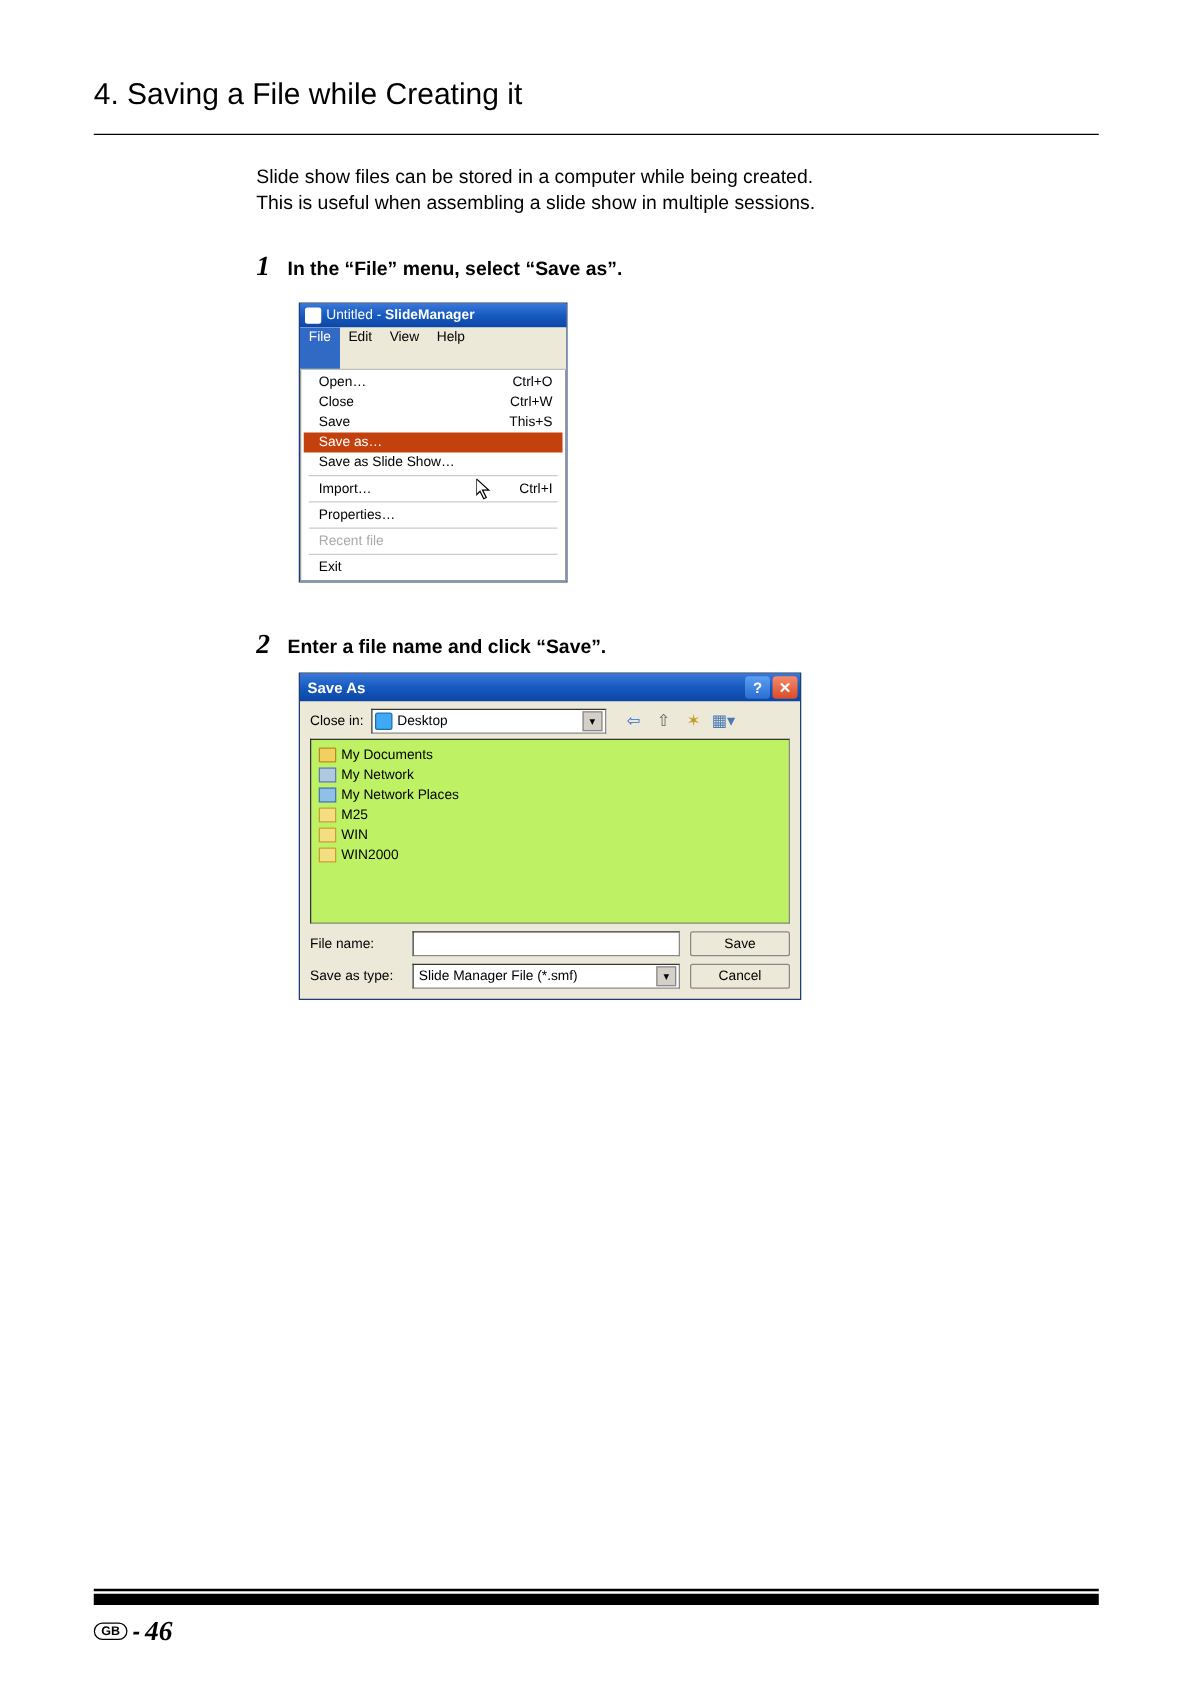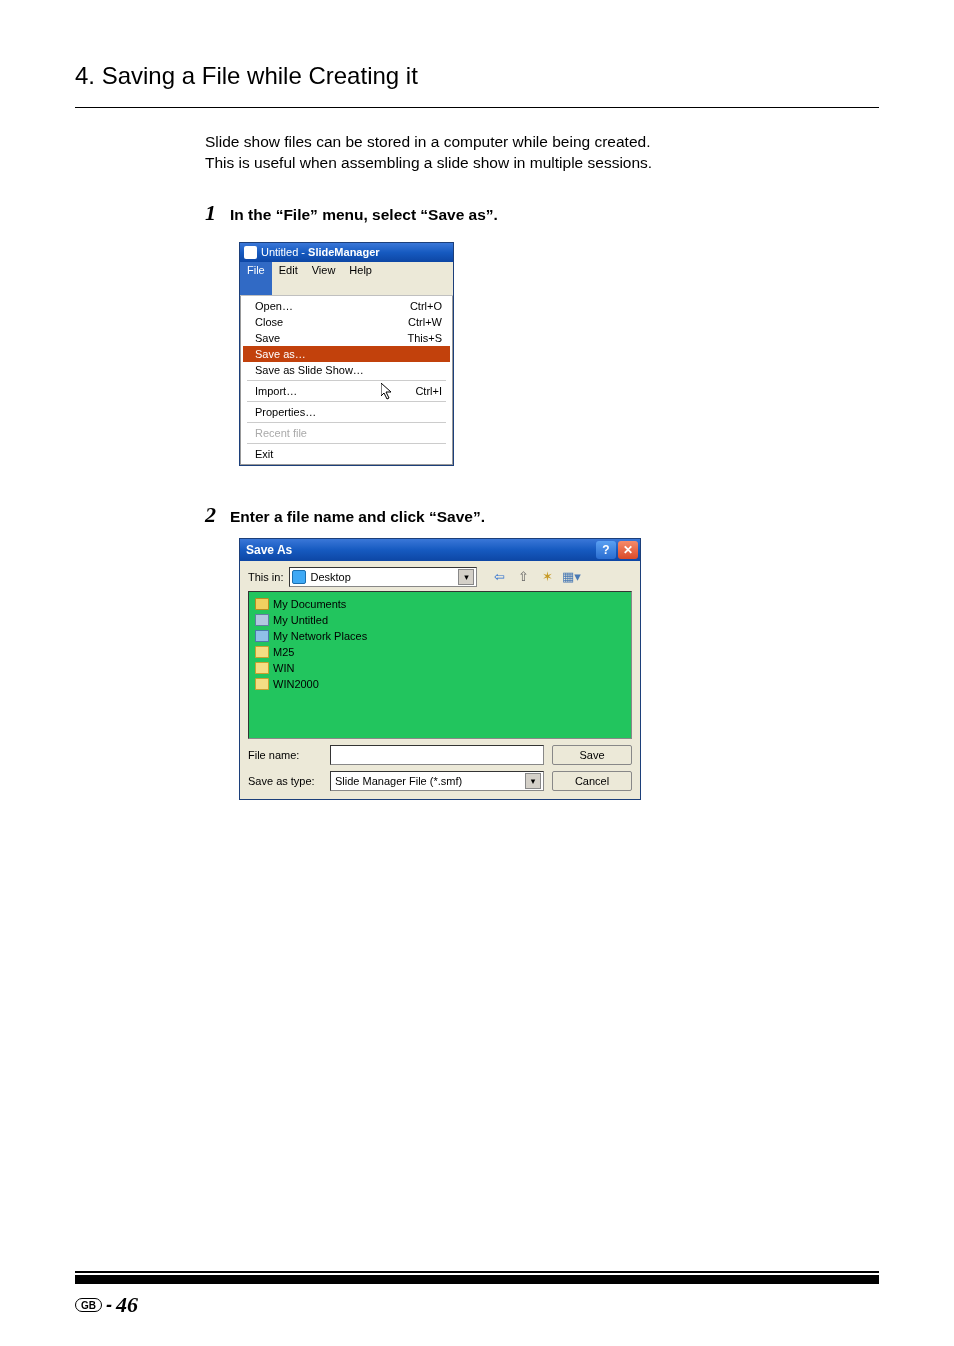--- a/index.html
+++ b/index.html
@@ -186,21 +186,21 @@
   .toolbar-icons { display:flex; gap:4px; margin-left:6px; }
   .ticon {
     width:20px;height:20px;
     display:flex;align-items:center;justify-content:center;
     font-size:13px; color:#666;
   }
   .ticon.back { color:#2a6dd0; }
   .ticon.newf { color:#c79b28; }
   .ticon.views { color:#4a7ab5; }
   .win2-listbox {
-    background:#22c55e;
+    background:#bef264;
     border:1px inset #888;
     height:148px;
     padding:4px 6px;
     margin-bottom:6px;
   }
   .fs-item {
     display:flex; align-items:center; gap:4px;
     font-size:11px;
     height:16px;
   }
@@ -343,41 +343,41 @@
   <div class="win2">
     <div class="win2-titlebar">
       <span>Save As</span>
       <span class="win2-titlebtns">
         <span class="tbtn help">?</span>
         <span class="tbtn close">✕</span>
       </span>
     </div>
     <div class="win2-body">
       <div class="win2-row1">
-        <span class="win2-label">This in:</span>
+        <span class="win2-label">Close in:</span>
         <div class="win2-combo">
           <span class="desktop-icon"></span>
           <span>Desktop</span>
           <span class="combo-arrow">▾</span>
         </div>
         <div class="toolbar-icons">
           <span class="ticon back">⇦</span>
           <span class="ticon">⇧</span>
           <span class="ticon newf">✶</span>
           <span class="ticon views">▦▾</span>
         </div>
       </div>
       <div class="win2-listbox" id="file-list">
           <div class="fs-item">
             <span class="fs-icon folder-special"></span>
             <span>My Documents</span>
           </div>
           <div class="fs-item">
             <span class="fs-icon computer"></span>
-            <span>My Untitled</span>
+            <span>My Network</span>
           </div>
           <div class="fs-item">
             <span class="fs-icon network"></span>
             <span>My Network Places</span>
           </div>
           <div class="fs-item">
             <span class="fs-icon folder"></span>
             <span>M25</span>
           </div>
           <div class="fs-item">

